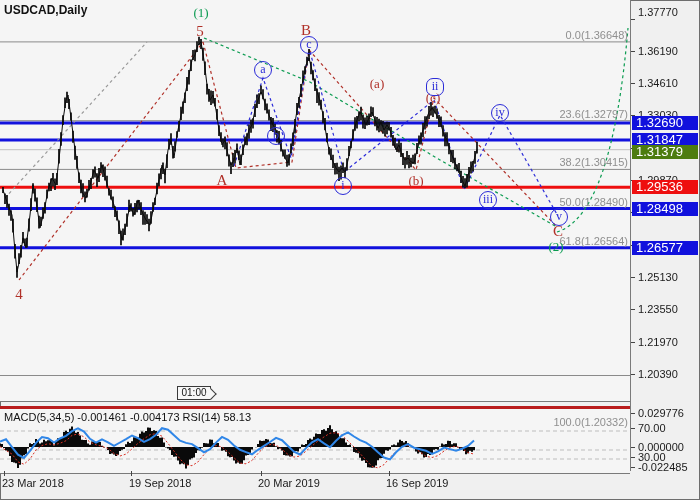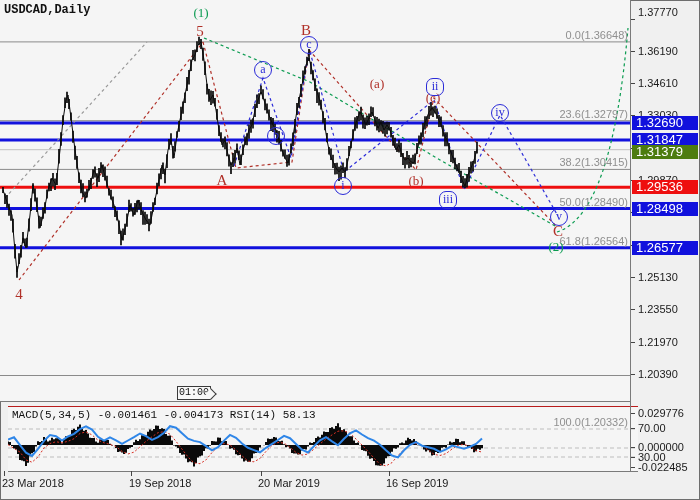--- a/index.html
+++ b/index.html
@@ -1,21 +1,21 @@
 <!DOCTYPE html>
 <html><head>
 <meta charset="utf-8">
 <style>
   html,body{margin:0;padding:0;background:#e8e8e8;}
   .wrap{position:relative;width:700px;height:500px;background:#f0f0f0;
         font-family:"Liberation Sans","DejaVu Sans",sans-serif;overflow:hidden;
         outline:1px solid #6e6e6e;outline-offset:-1px;}
-  .pane{position:absolute;left:0;background:#f5f5f5;font-family:Liberation Mono, monospace;}
+  .pane{position:absolute;left:0;background:#f5f5f5;}
   #main-pane{top:0;width:630px;height:401px;border-bottom:1px solid #7a7a7a;}
-  #ind-pane{top:406px;width:630px;height:64px;border-top:1px solid #b91c1c;border-bottom:1px solid #7a7a7a;margin-left:8px;}
+  #ind-pane{top:406px;width:630px;height:64px;border-top:3px solid #b91c1c;border-bottom:1px solid #7a7a7a;}
   .vaxis-line{position:absolute;left:630px;top:0;width:1px;height:471px;background:#7a7a7a;}
   svg{position:absolute;left:0;top:0;}
   .symbol{position:absolute;left:4px;top:3px;font-size:12px;font-weight:600;color:#111;z-index:8;}
   .indlabel{position:absolute;left:4px;top:2px;font-size:11px;color:#111;z-index:8;white-space:nowrap;}
   .ylab{position:absolute;left:638px;transform:translateY(-50%);font-size:11px;color:#1a1a1a;white-space:nowrap;}
   .ytick{position:absolute;left:631px;width:4px;height:1px;background:#444;}
   .xlab{position:absolute;top:477px;font-size:11px;color:#1a1a1a;white-space:nowrap;}
   .xtick{position:absolute;top:471px;width:1px;height:5px;background:#444;}
   .tag{position:absolute;left:632px;width:62px;height:14px;line-height:14px;color:#fff;
        font-size:13px;padding-left:4px;z-index:6;transform:translateY(-50%);}
@@ -146,17 +146,17 @@
       <span class="wv" style="left: 19px; top: 294px; color: rgb(176, 48, 40);">4</span>
       <span class="wv paren" style="left: 556px; top: 247px; color: rgb(10, 155, 80);">(2)</span>
       <span class="wv paren" style="left: 377px; top: 84px; color: rgb(176, 48, 40);">(a)</span>
       <span class="wv paren" style="left: 416px; top: 181px; color: rgb(176, 48, 40);">(b)</span>
       <span class="wv paren" style="left: 433px; top: 98px; color: rgb(176, 48, 40);">(c)</span>
       <span class="wv circ" style="left: 263px; top: 70px;">a</span>
       <span class="wv circ" style="left: 276px; top: 136px;">b</span>
       <span class="wv circ" style="left: 309px; top: 45px;">c</span>
       <span class="wv circ" style="left: 343px; top: 186px;">i</span>
       <span class="wv circ" style="left: 435px; top: 87px; border-radius: 7px;">ii</span>
-      <span class="wv circ" style="left: 448px; top: 200px; border-radius: 7px;">iii</span>
+      <span class="wv circ" style="left: 488px; top: 200px;">iii</span>
       <span class="wv circ" style="left: 500px; top: 113px;">iv</span>
       <span class="wv circ" style="left: 559px; top: 217px;">v</span>
     </div>
 </div>
 
 </body></html>

